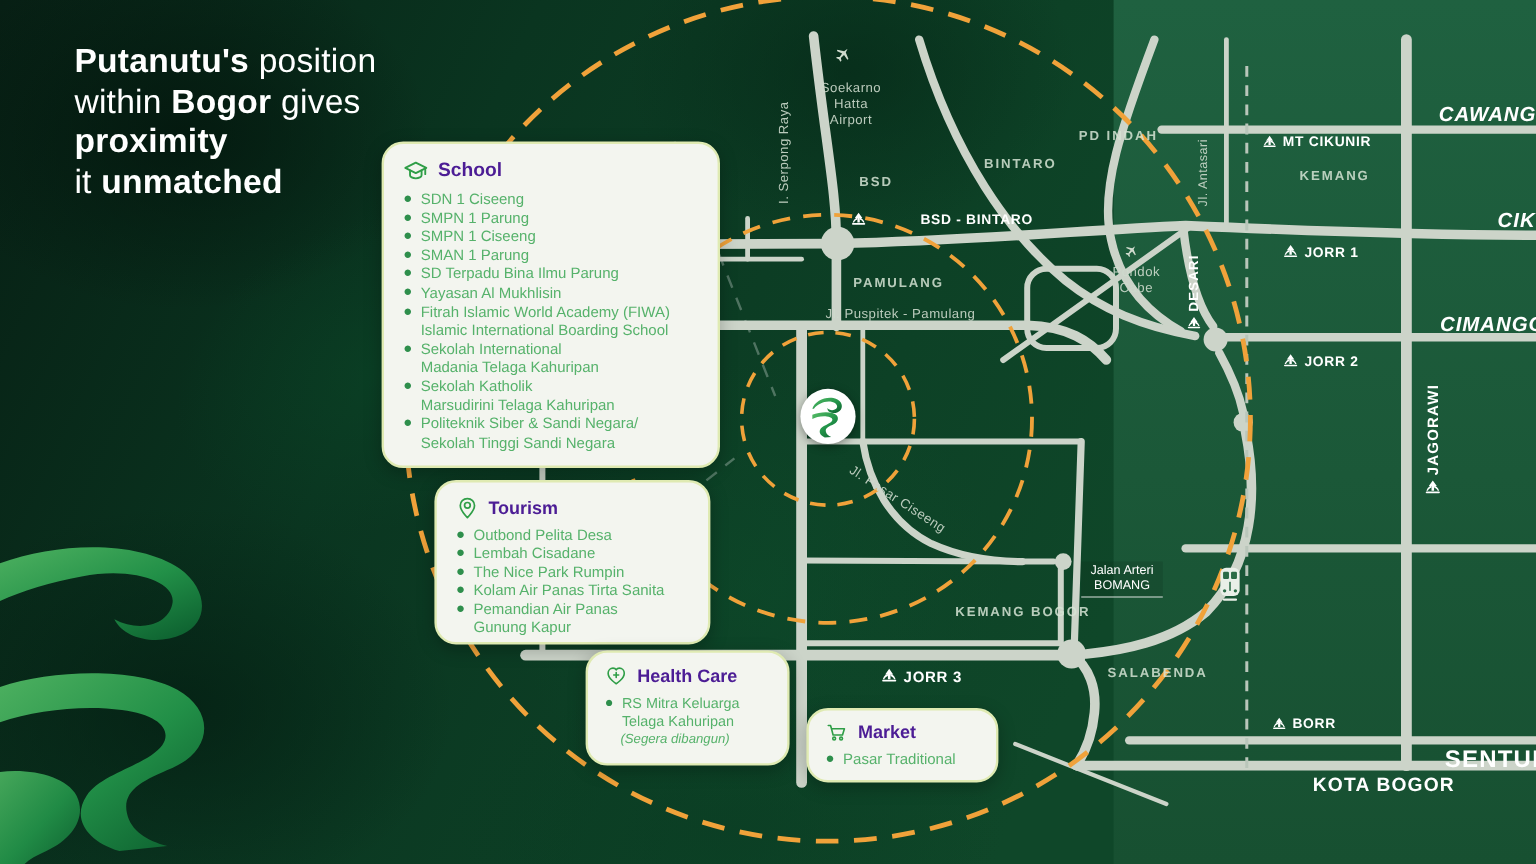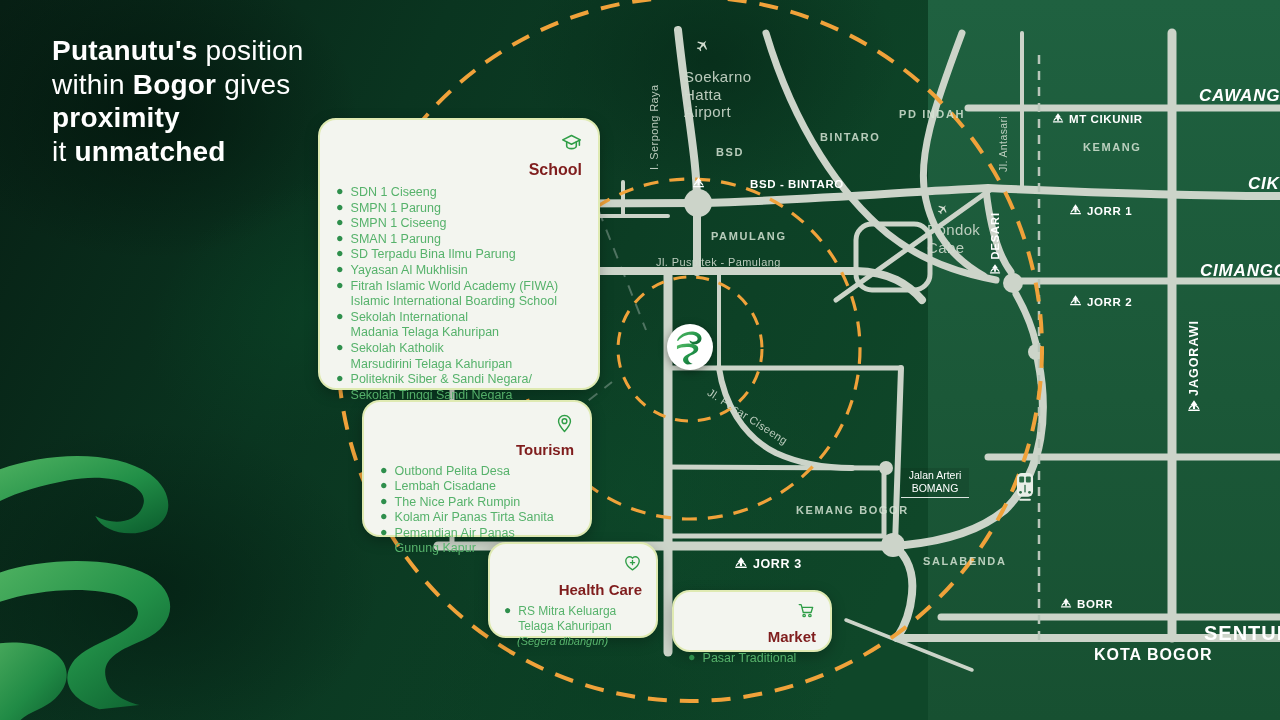--- a/index.html
+++ b/index.html
@@ -13,42 +13,42 @@
   .b2{left:140px;top:180px;width:360px;height:260px;background:radial-gradient(ellipse at center,rgba(10,74,41,.45),rgba(10,74,41,0) 70%);transform:rotate(-20deg);}
   .b3{left:-80px;top:420px;width:460px;height:340px;background:radial-gradient(ellipse at center,rgba(4,30,18,.75),rgba(4,30,18,0) 70%);}
   .b4{left:420px;top:300px;width:420px;height:380px;background:radial-gradient(ellipse at center,rgba(12,80,45,.35),rgba(12,80,45,0) 70%);}
   .b5{left:520px;top:-80px;width:380px;height:280px;background:radial-gradient(ellipse at center,rgba(5,38,22,.6),rgba(5,38,22,0) 70%);}
   .b6{left:360px;top:560px;width:480px;height:260px;background:radial-gradient(ellipse at center,rgba(9,60,34,.5),rgba(9,60,34,0) 70%);}
   
   .panel{position:absolute;left:928px;top:0;width:352px;height:720px;
          background:linear-gradient(180deg,#1f6140 0%,#1b5838 55%,#175031 100%);}
   .mapsvg{position:absolute;left:0;top:0;}
   
-  .title{position:absolute;left:52px;top:34px;width:360px;color:#fff;
+  .title{position:absolute;left:62px;top:34px;width:360px;color:#fff;
          font-size:28px;line-height:1.2;font-weight:400;letter-spacing:.2px;}
   .title b{font-weight:700;}
   .lbl{position:absolute;white-space:pre-line;}
   .area{color:rgba(214,228,213,.85);font-weight:700;font-size:11px;letter-spacing:1.6px;}
   .road{color:rgba(206,218,205,.9);font-weight:400;font-size:11px;letter-spacing:.4px;}
   .edge{color:#fff;font-weight:700;font-style:italic;font-size:17px;letter-spacing:.8px;}
   .city{color:#fff;font-weight:700;letter-spacing:1px;}
   .toll{position:absolute;display:flex;align-items:center;gap:4px;color:#fff;
         font-weight:700;font-size:11.5px;letter-spacing:.6px;}
   .toll svg{flex:0 0 auto;}
   .vert{writing-mode:vertical-rl;transform:rotate(180deg);}
   .vtoll{position:absolute;display:flex;flex-direction:column;align-items:center;gap:3px;
          color:#fff;font-weight:700;font-size:11px;letter-spacing:1px;}
-  .small{font-size:15px;line-height:1.18;}
+  .small{font-size:11px;line-height:1.18;text-align:center;}
   .bomang{color:#fff;font-size:10.5px;line-height:1.25;text-align:center;
           border-bottom:1px solid rgba(255,255,255,.85);padding:1px 3px 2px;
           background:rgba(10,40,24,.18);}
   
   .card{position:absolute;background:#f3f5ef;border:2px solid #dfeab2;border-radius:18px;
         padding:12px 16px 12px 16px;box-shadow:0 4px 14px rgba(0,0,0,.25);}
-  .card-h{display:flex;align-items:flex-end;gap:8px;color:#7f1d1d;font-weight:700;flex-direction:column;}
+  .card-h{display:flex;align-items:center;gap:8px;color:#4c1d95;font-weight:700;}
   .card-h svg{flex:0 0 auto;}
   .items{margin-top:6px;}
   .item{display:flex;align-items:flex-start;gap:7px;color:#56b26b;}
   .item .dot{color:#2e8f4c;line-height:inherit;transform:translateY(-1px);}
   .item .tx{white-space:pre-line;}
   .note{color:#56b26b;font-style:italic;}
   
   .pmark{position:absolute;left:667px;top:324px;width:46px;height:46px;border-radius:50%;
          background:#fff;box-shadow:0 2px 8px rgba(0,0,0,.4);display:flex;align-items:center;justify-content:center;}
   .biglogo{position:absolute;left:-16px;top:444px;pointer-events:none;}
@@ -142,34 +142,34 @@
     <path fill="#cfdacd" d="M12 1 L13.2 5.5 L20 9 L19.6 10.4 L13.4 8.8 L12.9 13.6 L15.4 15.6 L15.1 17 L12 16 L8.9 17 L8.6 15.6 L11.1 13.6 L10.6 8.8 L4.4 10.4 L4 9 L10.8 5.5 Z"></path>
   </svg>
   <div class="lbl road small" style="left:684px;top:68px;">Soekarno
 Hatta
 Airport</div>
 
   <div class="lbl area" style="left:716px;top:146px;">BSD</div>
   <div class="lbl area" style="left:820px;top:131px;">BINTARO</div>
   <div class="lbl area" style="left:899px;top:108px;">PD INDAH</div>
 
-  <div class="toll" style="left:691px;top:176px;gap:44px;">
+  <div class="toll" style="left:708px;top:176px;gap:44px;">
     <svg width="15" height="15" viewBox="0 0 24 24">
         <g fill="#fff">
           <path d="M12 2 L17 9 H13.6 V15 H10.4 V9 H7 Z"></path>
           <path d="M4 15 C5.5 10.5 8.5 8.8 10.4 8.6 V11 C8.6 11.5 6.6 13 5.9 15 Z"></path>
           <path d="M20 15 C18.5 10.5 15.5 8.8 13.6 8.6 V11 C15.4 11.5 17.4 13 18.1 15 Z"></path>
           <rect x="3.2" y="15.8" width="17.6" height="2.2" rx="1"></rect>
         </g>
       </svg>
     <span>BSD - BINTARO</span>
   </div>
 
   <div class="lbl area" style="left:711px;top:230px;">PAMULANG</div>
-  <div class="lbl road" style="left:656px;top:256px;">Jl. Puspitek - Pamulang</div>
+  <div class="lbl road" style="left:688px;top:256px;">Jl. Puspitek - Pamulang</div>
 
   <svg style="position:absolute;left:934px;top:203px;transform:rotate(40deg);" width="15" height="15" viewBox="0 0 24 24">
     <path fill="#cfdacd" d="M12 1 L13.2 5.5 L20 9 L19.6 10.4 L13.4 8.8 L12.9 13.6 L15.4 15.6 L15.1 17 L12 16 L8.9 17 L8.6 15.6 L11.1 13.6 L10.6 8.8 L4.4 10.4 L4 9 L10.8 5.5 Z"></path>
   </svg>
   <div class="lbl road small" style="left:927px;top:221px;">Pondok
 Cabe</div>
 
   <div class="lbl road vert" style="left:997px;top:114px;height:58px;font-size:10.5px;">Jl. Antasari</div>
 
   <div class="vtoll" style="left:988px;top:212px;">

